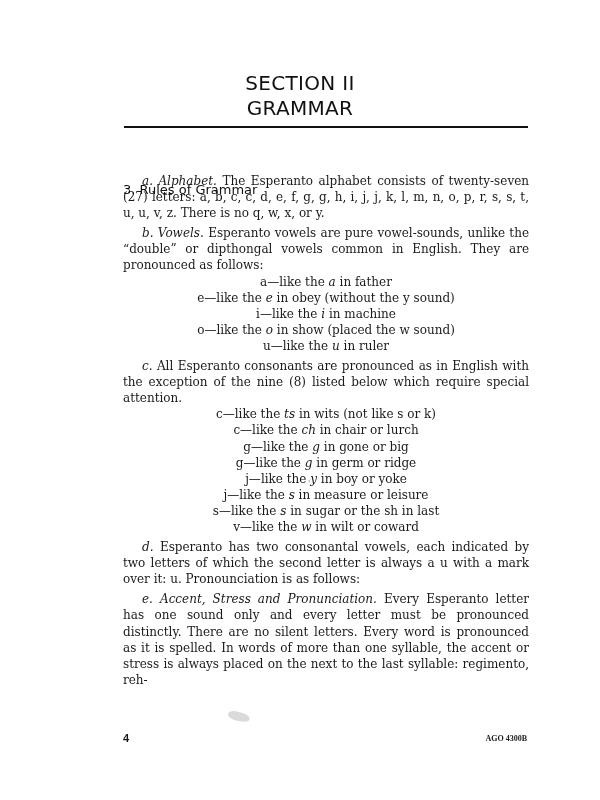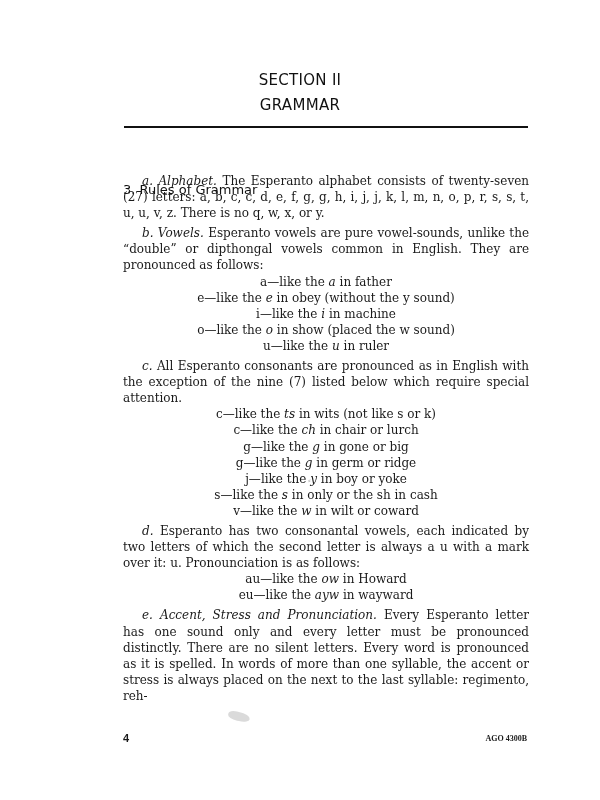--- a/index.html
+++ b/index.html
@@ -4,21 +4,21 @@
 <style>
   html, body { margin: 0; padding: 0; }
   body {
     width: 600px; height: 800px; background: #ffffff; position: relative; overflow: hidden;
     color: #1a1a1a;
     font-family: "DejaVu Serif", "Liberation Serif", serif;
   }
   .sec-head {
     position: absolute; left: 0; width: 600px; text-align: center;
     font-family: "DejaVu Sans", "Liberation Sans", sans-serif;
-    font-size: 15px; letter-spacing: 0.3px; color: #111;
+    font-size: 20px; letter-spacing: 0.3px; color: #111;
   }
   #section-num { top: 71px; }
   #section-title { top: 96px; }
   .rule {
     position: absolute; left: 124px; top: 126px; width: 404px; height: 2px;
     background: #111;
   }
   .para-heading {
     position: absolute; left: 123px; top: 150px;
     font-family: "DejaVu Sans", "Liberation Sans", sans-serif;
@@ -64,36 +64,33 @@
   <div class="gap"></div>
   <p class="p"><i>b.</i> <i>Vowels.</i> <span>Esperanto vowels are pure vowel-sounds, unlike the “double” or dipthongal vowels common in English. They are pronounced as follows:</span></p>
   <div class="list">
       <div class="li"><span>a—</span><span>like the </span><i>a</i><span> in father</span></div>
       <div class="li"><span>e—</span><span>like the </span><i>e</i><span> in obey (without the y sound)</span></div>
       <div class="li"><span>i—</span><span>like the </span><i>i</i><span> in machine</span></div>
       <div class="li"><span>o—</span><span>like the </span><i>o</i><span> in show (placed the w sound)</span></div>
       <div class="li"><span>u—</span><span>like the </span><i>u</i><span> in ruler</span></div>
     </div>
   <div class="gap"></div>
-  <p class="p"><i>c.</i> <span>All Esperanto consonants are pronounced as in English with the exception of the nine (7) listed below which require special attention.</span></p>
+  <p class="p"><i>c.</i> <span>All Esperanto consonants are pronounced as in English with the exception of the nine (8) listed below which require special attention.</span></p>
   <div class="list">
       <div class="li"><span>c—</span><span>like the </span><i>ts</i><span> in wits (not like s or k)</span></div>
       <div class="li"><span>c—</span><span>like the </span><i>ch</i><span> in chair or lurch</span></div>
       <div class="li"><span>g—</span><span>like the </span><i>g</i><span> in gone or big</span></div>
       <div class="li"><span>g—</span><span>like the </span><i>g</i><span> in germ or ridge</span></div>
       <div class="li"><span>j—</span><span>like the </span><i>y</i><span> in boy or yoke</span></div>
-      <div class="li"><span>s—</span><span>like the </span><i>s</i><span> in only or the sh in cash</span></div>
+      <div class="li"><span>j—</span><span>like the </span><i>s</i><span> in measure or leisure</span></div>
+      <div class="li"><span>s—</span><span>like the </span><i>s</i><span> in sugar or the sh in last</span></div>
       <div class="li"><span>v—</span><span>like the </span><i>w</i><span> in wilt or coward</span></div>
     </div>
   <div class="gap"></div>
   <p class="p"><i>d.</i> <span>Esperanto has two consonantal vowels, each indicated by two letters of which the second letter is always a u with a mark over it: u. Pronounciation is as follows:</span></p>
-  <div class="list">
-      <div class="li"><span>au—</span><span>like the </span><i>ow</i><span> in Howard</span></div>
-      <div class="li"><span>eu—</span><span>like the </span><i>ayw</i><span> in wayward</span></div>
-    </div>
   <div class="gap"></div>
   <p class="p"><i>e.</i> <i>Accent, Stress and Pronunciation.</i> <span>Every Esperanto letter has one sound only and every letter must be pronounced distinctly. There are no silent letters. Every word is pronounced as it is spelled. In words of more than one syllable, the accent or stress is always placed on the next to the last syllable: regimento, reh-</span></p>
 </div>
 
 <div class="smudge"></div>
 <div class="mark">⸗</div>
 
 <div class="footer-page">4</div>
 <div class="footer-code">AGO 4300B</div>
 

